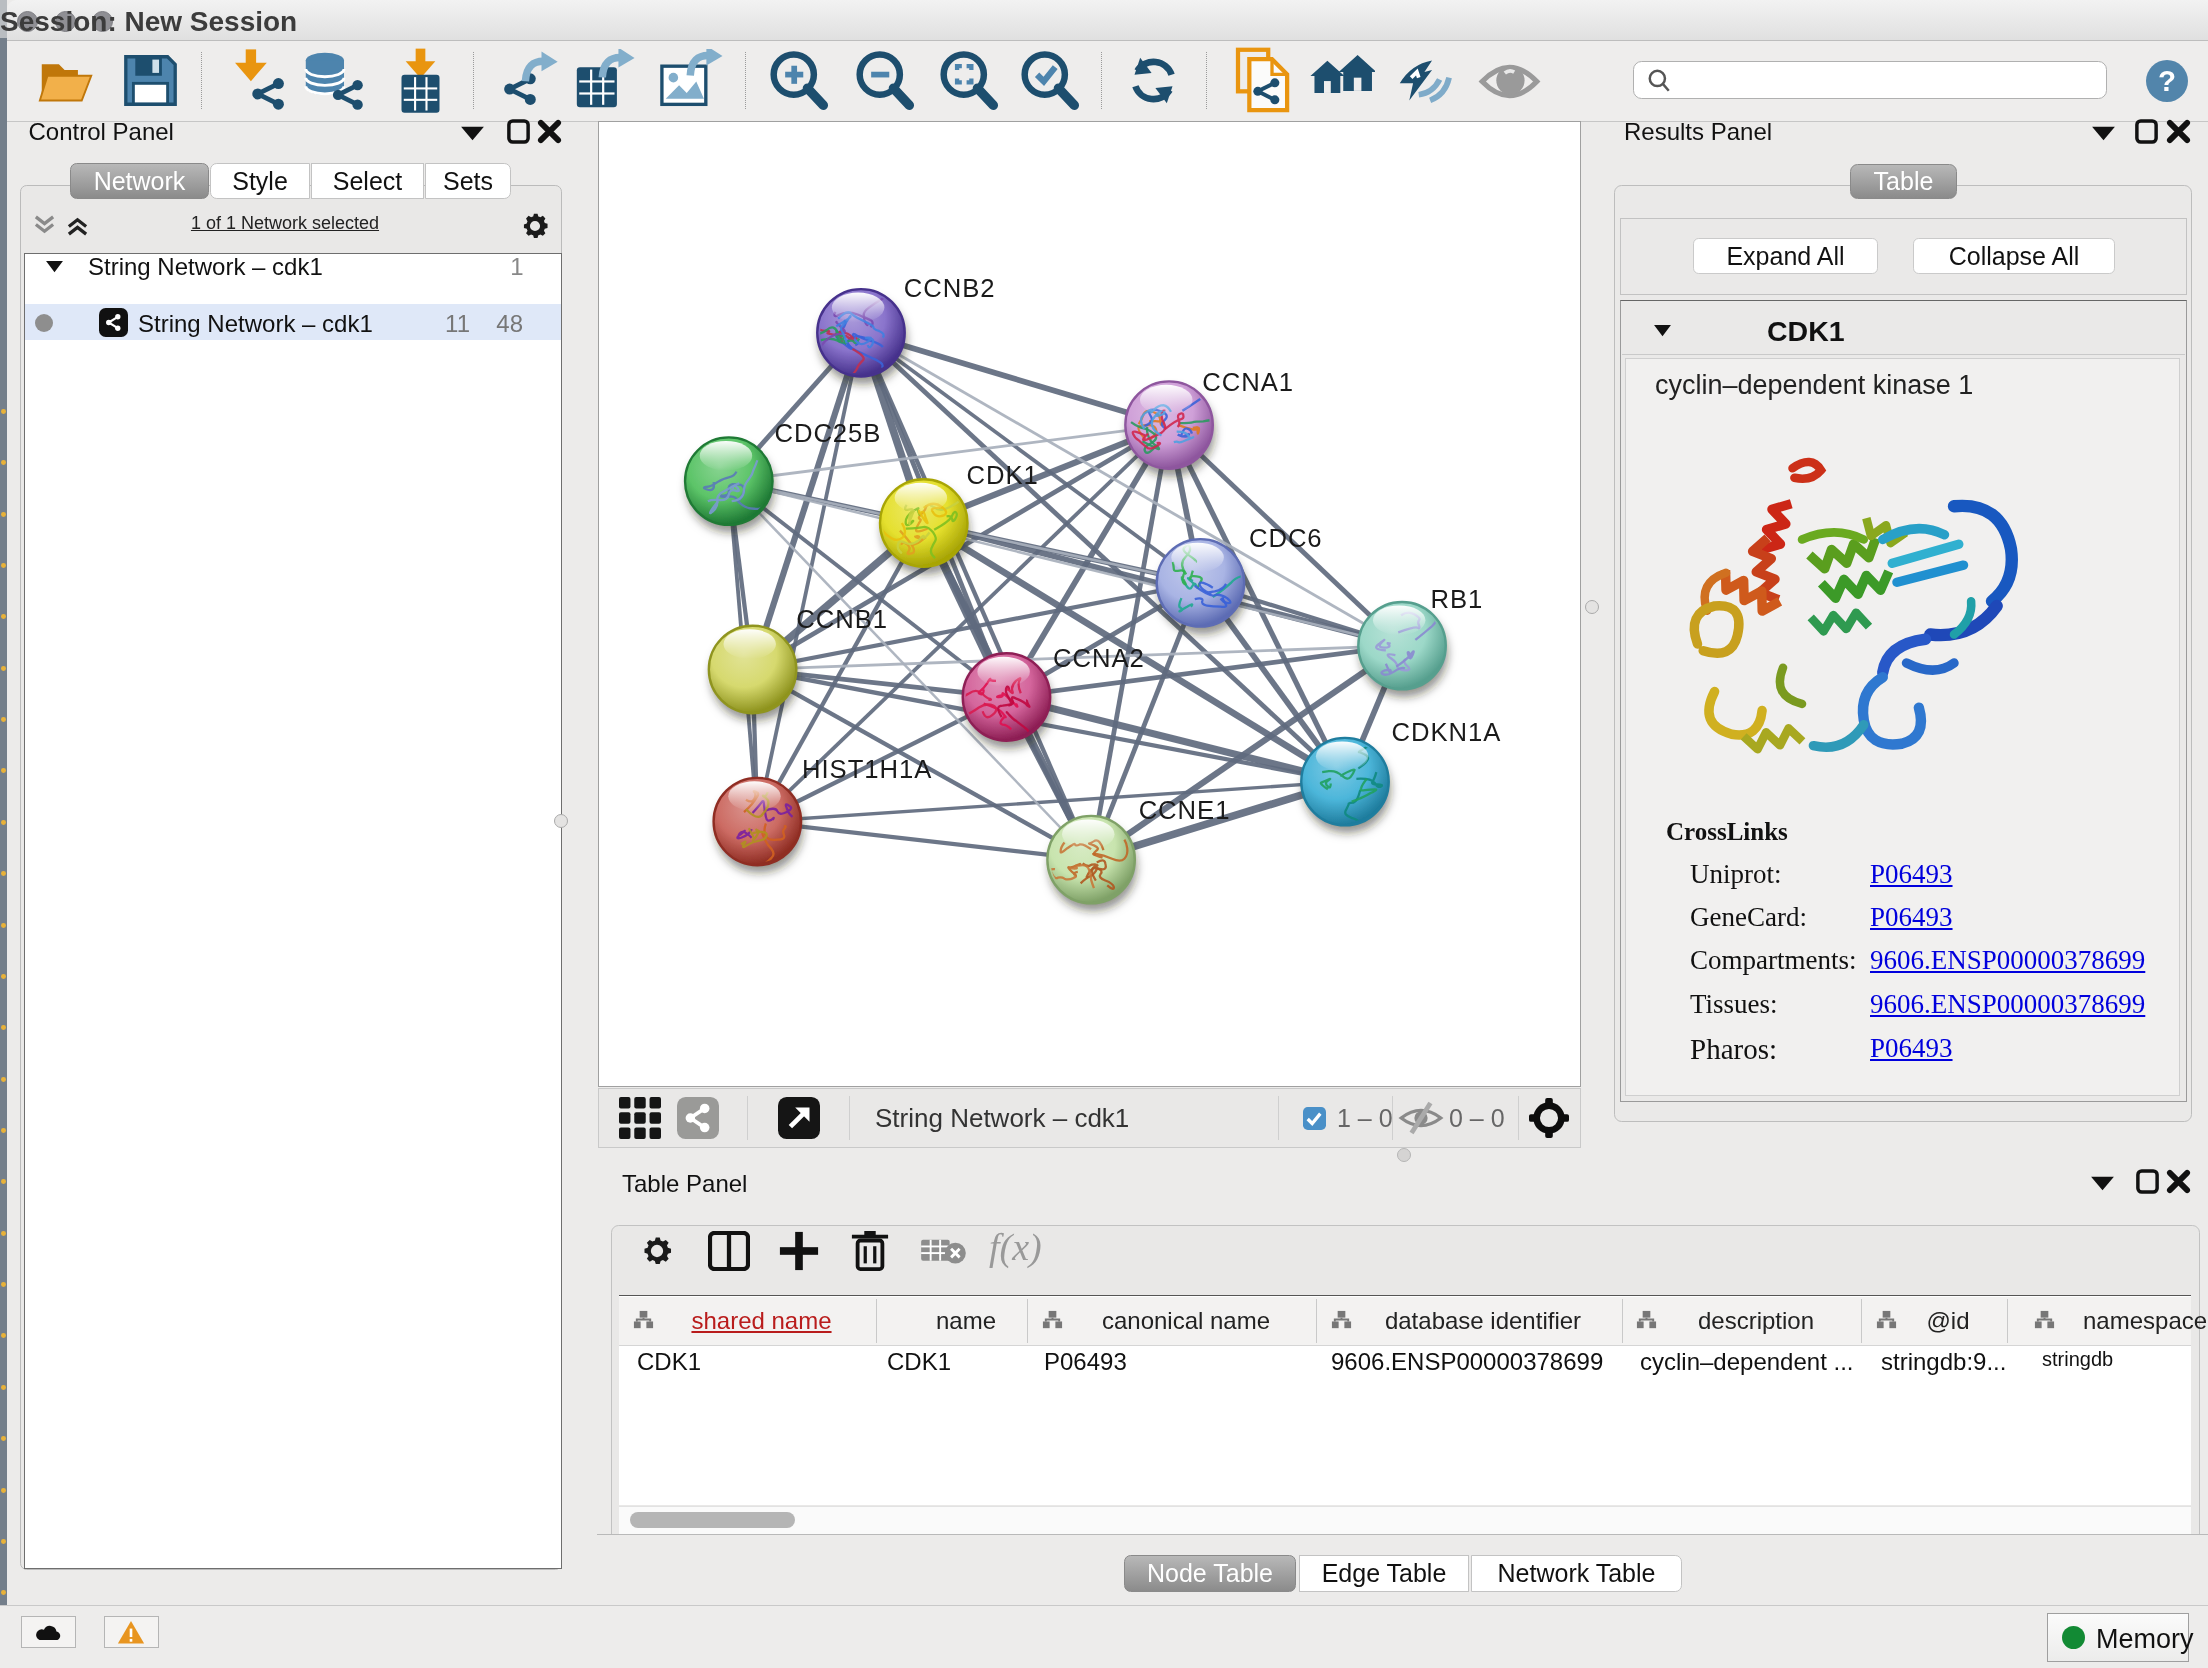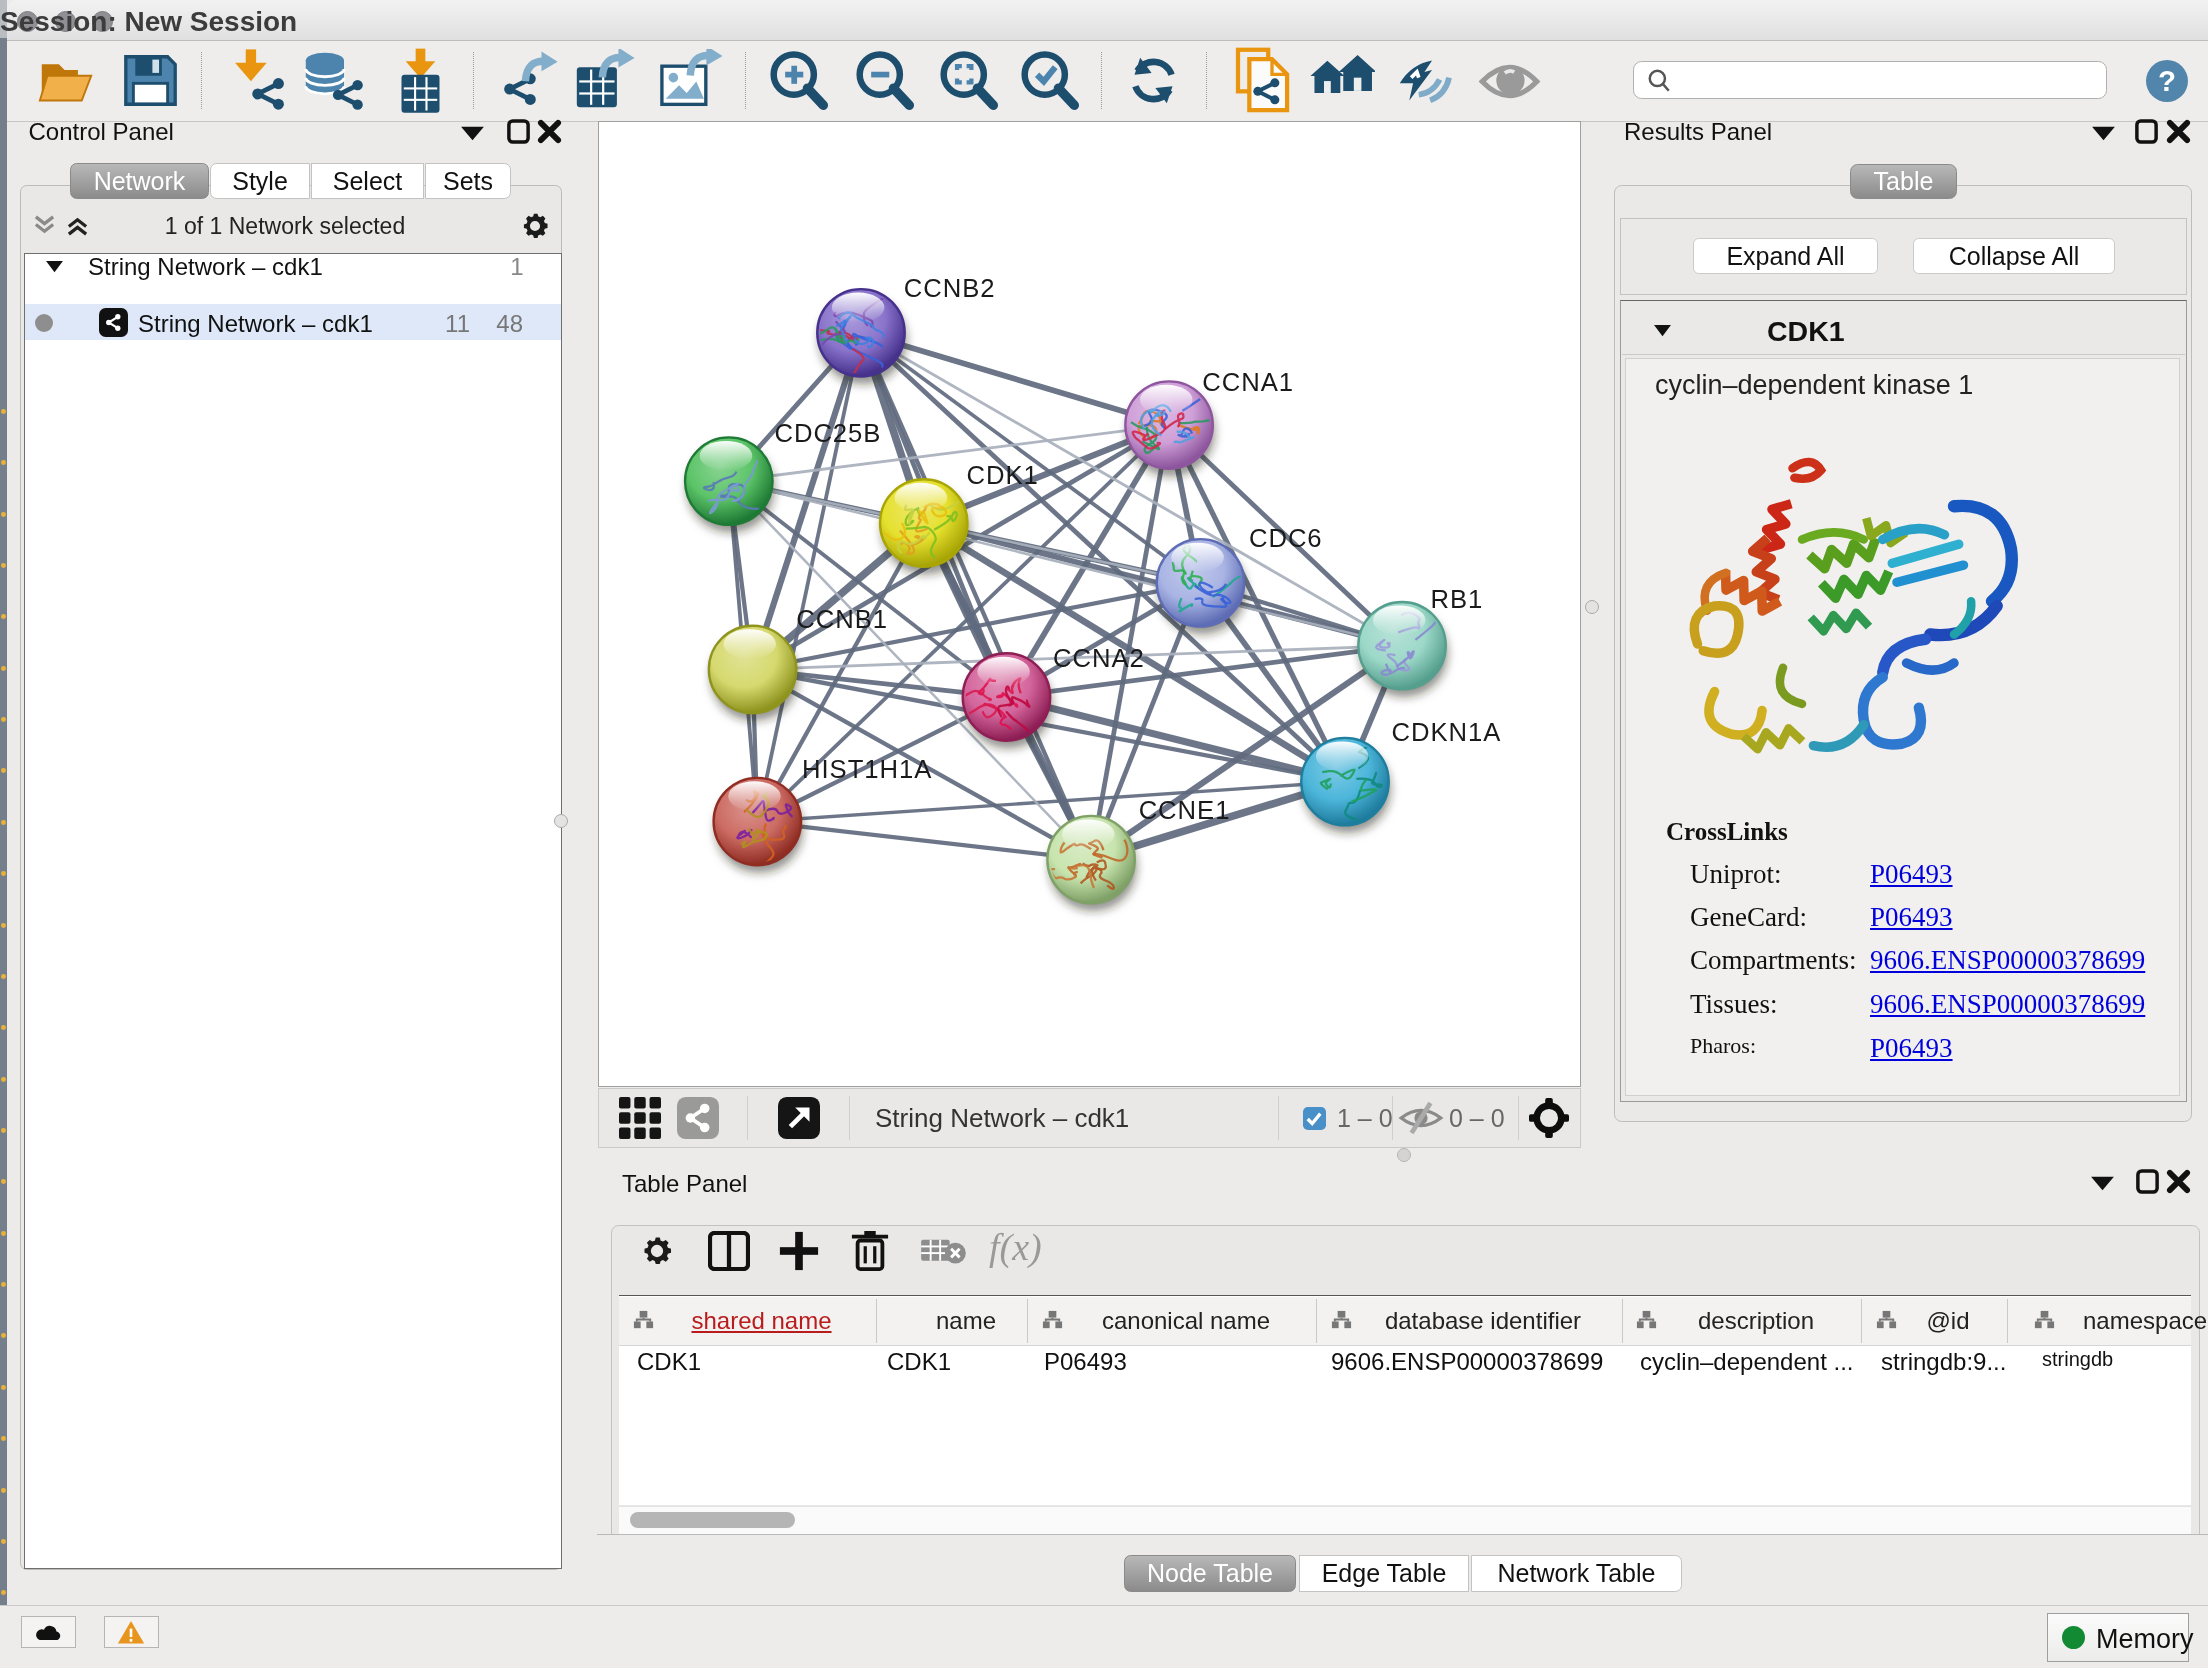--- a/index.html
+++ b/index.html
@@ -206,21 +206,21 @@
 <div class="tab" style="left:425px;top:163px;width:86px;height:36px;border-radius:0 6.7px 6.7px 0;">Sets</div>
 
 <svg class="abs" style="left:32px;top:214px;" width="25" height="23" viewBox="0 0 26 24">
     <path d="M4 3 L13 10 L22 3" fill="none" stroke="#8a8a8a" stroke-width="3.4"></path>
     <path d="M4 11 L13 18 L22 11" fill="none" stroke="#8a8a8a" stroke-width="3.4"></path>
   </svg>
 <svg class="abs" style="left:65px;top:214px;" width="25" height="23" viewBox="0 0 26 24">
     <path d="M4 21 L13 14 L22 21" fill="none" stroke="#222" stroke-width="3.4"></path>
     <path d="M4 13 L13 6 L22 13" fill="none" stroke="#222" stroke-width="3.4"></path>
   </svg>
-<div class="abs" style="left:95px;top:213px;width:380px;text-align:center;font-size:23px;color:#222;">1 of 1 Network selected</div>
+<div class="abs" style="left:95px;top:213px;width:380px;text-align:center;font-size:18px;color:#222;text-decoration:underline;">1 of 1 Network selected</div>
 <svg class="abs" style="left:519px;top:210px;" width="32" height="32" viewBox="0 0 24 24">
     <path fill="#1b1b1b" d="M12 8.2a3.8 3.8 0 1 0 0 7.6 3.8 3.8 0 0 0 0-7.6zm9.4 5.3-2.1.6a7.4 7.4 0 0 1-.6 1.5l1.1 1.9-1.9 1.9-1.9-1.1c-.5.3-1 .5-1.5.6l-.6 2.1h-2.7l-.6-2.1c-.5-.1-1-.3-1.5-.6l-1.9 1.1-1.9-1.9 1.1-1.9a7.4 7.4 0 0 1-.6-1.5l-2.1-.6v-2.7l2.1-.6c.1-.5.3-1 .6-1.5L5.3 6.3l1.9-1.9 1.9 1.1c.5-.3 1-.5 1.5-.6l.6-2.1h2.7l.6 2.1c.5.1 1 .3 1.5.6l1.9-1.1 1.9 1.9-1.1 1.9c.3.5.5 1 .6 1.5l2.1.6z"></path>
   </svg>
 
 <div class="abs" style="left:24px;top:253px;width:538px;height:1316px;background:#fff;border:1.9px solid #6e6e6e;box-sizing:border-box;"></div>
 <svg class="abs" style="left:44px;top:259px;" width="21" height="15" viewBox="0 0 22 16">
     <path d="M2 2 L20 2 L11 14 Z" fill="#111"></path>
   </svg>
 <div class="abs" style="left:88px;top:253px;font-size:24px;color:#111;">String Network – cdk1</div>
 <div class="abs" style="left:495px;top:253px;width:28.5px;text-align:right;font-size:24px;color:#888;">1</div>
@@ -694,21 +694,21 @@
   </svg>
 <div class="abs serif" style="left:1666px;top:818px;font-size:25px;font-weight:bold;color:#111;">CrossLinks</div>
 <div class="abs serif" style="left:1690px;top:859px;font-size:27px;color:#111;">Uniprot:</div>
 <div class="abs serif lnk" style="left:1870px;top:859px;font-size:27px;">P06493</div>
 <div class="abs serif" style="left:1690px;top:902px;font-size:27px;color:#111;">GeneCard:</div>
 <div class="abs serif lnk" style="left:1870px;top:902px;font-size:27px;">P06493</div>
 <div class="abs serif" style="left:1690px;top:945px;font-size:27px;color:#111;">Compartments:</div>
 <div class="abs serif lnk" style="left:1870px;top:945px;font-size:27px;">9606.ENSP00000378699</div>
 <div class="abs serif" style="left:1690px;top:989px;font-size:27px;color:#111;">Tissues:</div>
 <div class="abs serif lnk" style="left:1870px;top:989px;font-size:27px;">9606.ENSP00000378699</div>
-<div class="abs serif" style="left:1690px;top:1033px;font-size:22px;color:#111;text-align:center;">Pharos:</div>
+<div class="abs serif" style="left:1690px;top:1033px;font-size:29px;color:#111;text-align:center;">Pharos:</div>
 <div class="abs serif lnk" style="left:1870px;top:1033px;font-size:27px;">P06493</div>
 
 <div class="abs" style="left:622px;top:1170px;font-size:24px;color:#111;">Table Panel</div>
 <svg class="abs" style="left:2089px;top:1174px;" width="27" height="19" viewBox="0 0 28 20">
     <path d="M2 3 L26 3 L14 17 Z" fill="#111"></path>
   </svg>
 <svg class="abs" style="left:2135px;top:1168px;" width="25" height="27" viewBox="0 0 26 28">
     <rect x="3" y="3" width="20" height="22" rx="4" fill="none" stroke="#111" stroke-width="3.6"></rect>
   </svg>
 <svg class="abs" style="left:2166px;top:1169px;" width="25" height="25" viewBox="0 0 26 26">

